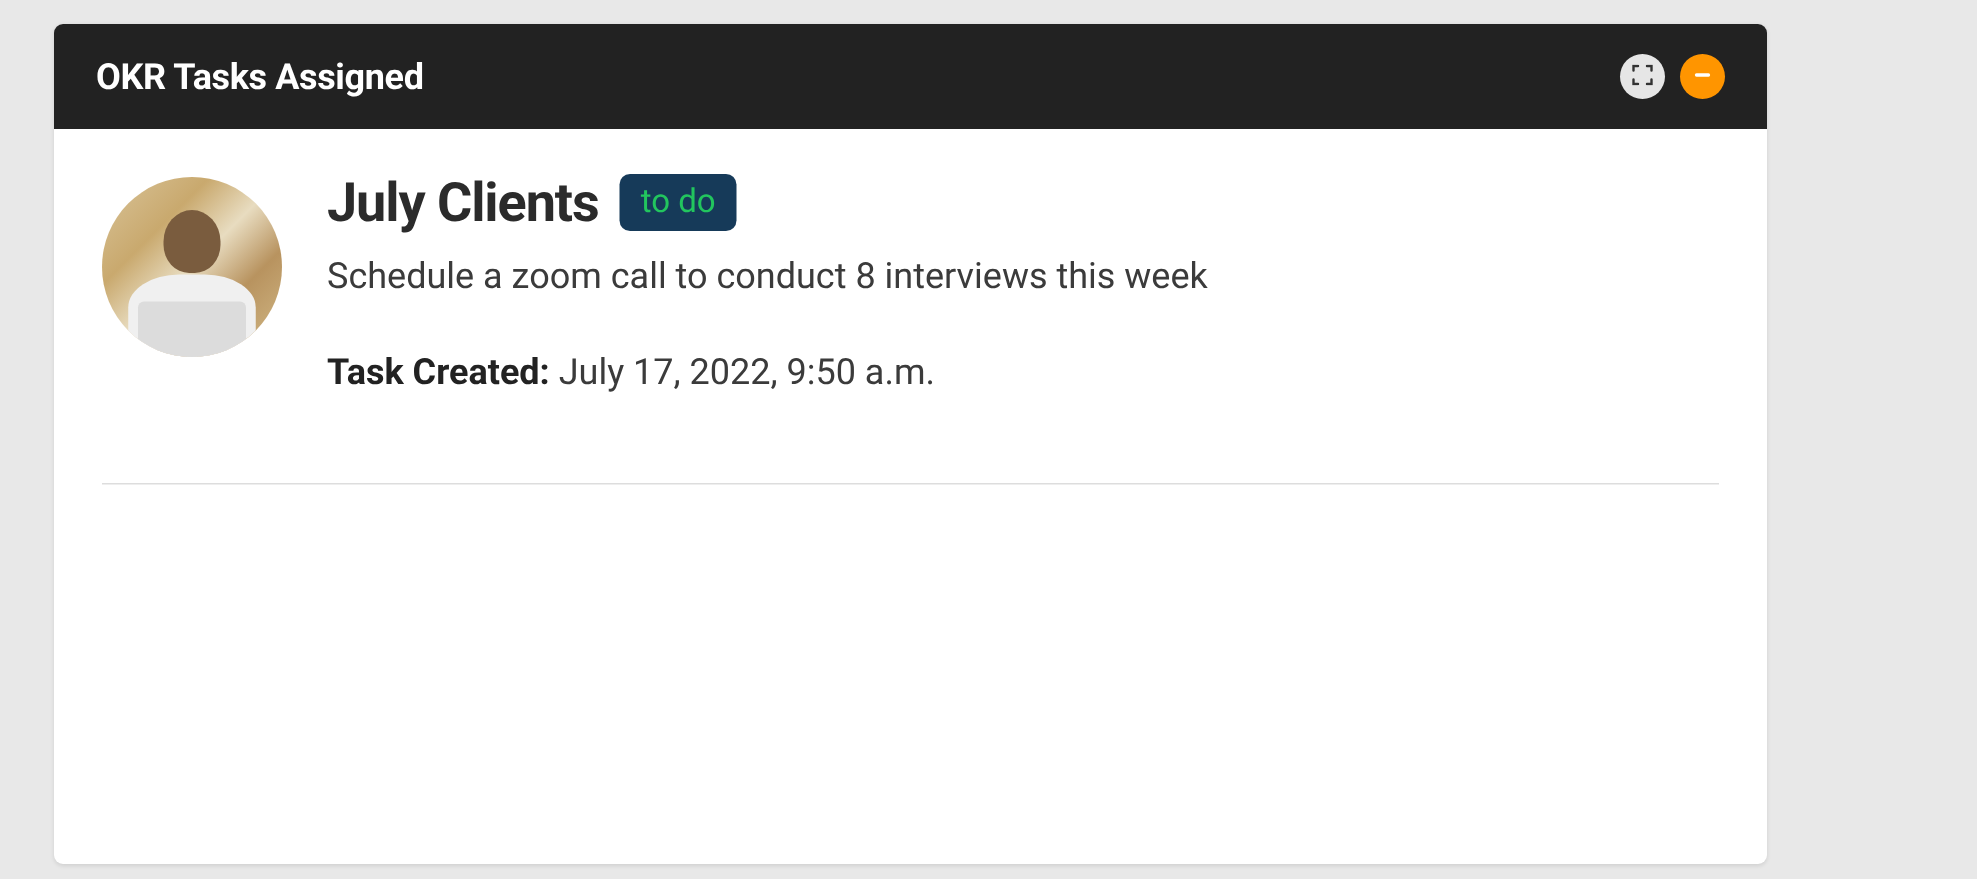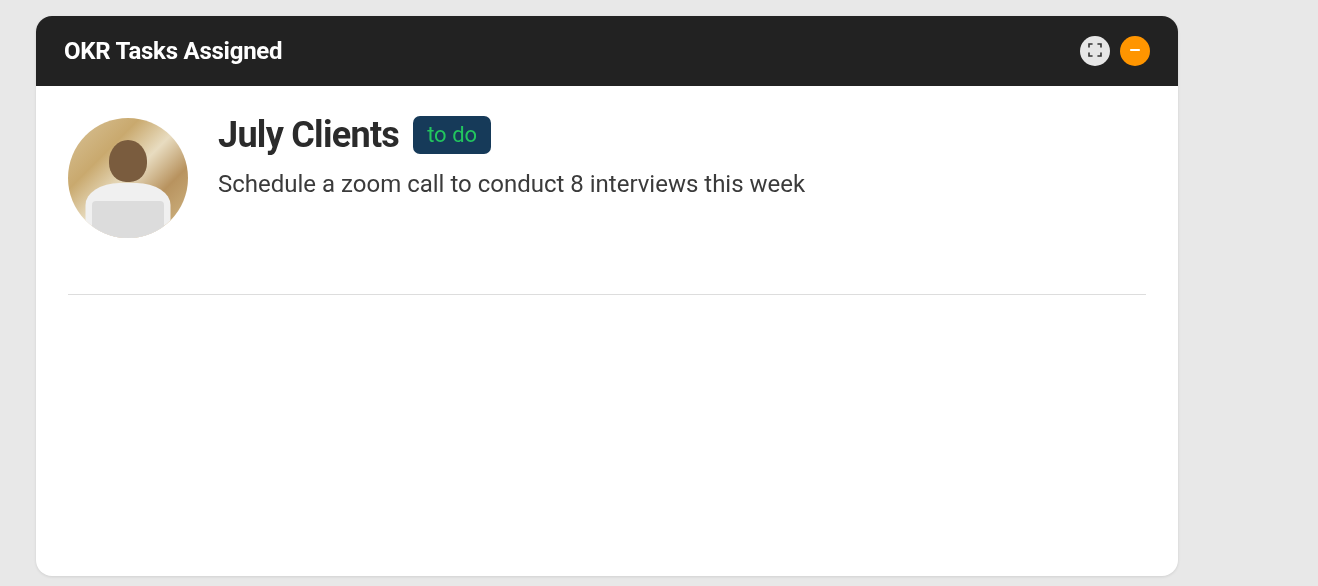--- a/index.html
+++ b/index.html
@@ -10,21 +10,21 @@
     body {
       font-family: -apple-system, BlinkMacSystemFont, "Segoe UI", Roboto, Helvetica, Arial, sans-serif;
       background: #e8e8e8;
       width: 1318px;
       height: 586px;
       overflow: hidden;
     }
     .card {
       background: #ffffff;
       margin: 16px 140px 0 36px;
-      border-radius: 16px;
+      border-radius: 6px;
       overflow: hidden;
       box-shadow: 0 1px 3px rgba(0,0,0,0.1);
       height: 560px;
     }
     .card-header {
       background: #222222;
       color: #ffffff;
       display: flex;
       align-items: center;
       justify-content: space-between;
@@ -189,17 +189,21 @@
     <div class="task-row">
       <div class="avatar">
         <div class="laptop"></div>
       </div>
       <div class="task-info">
         <div class="task-title-row">
           <span class="task-title">July Clients</span>
           <span class="status-badge">to do</span>
         </div>
         <div class="task-desc">Schedule a zoom call to conduct 8 interviews this week</div>
+        <div class="meta-line">
+          <span class="meta-label">Task Created:</span> 
+          <span>July 17, 2022, 9:50 a.m.</span>
+        </div>
       </div>
     </div>
     <hr class="divider">
   </div>
 </div>
 
 </body></html>

